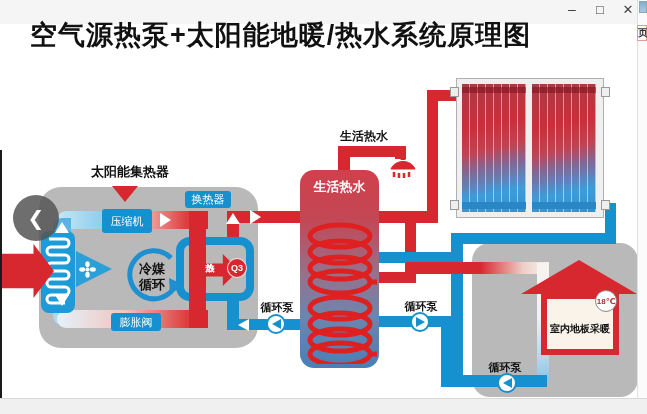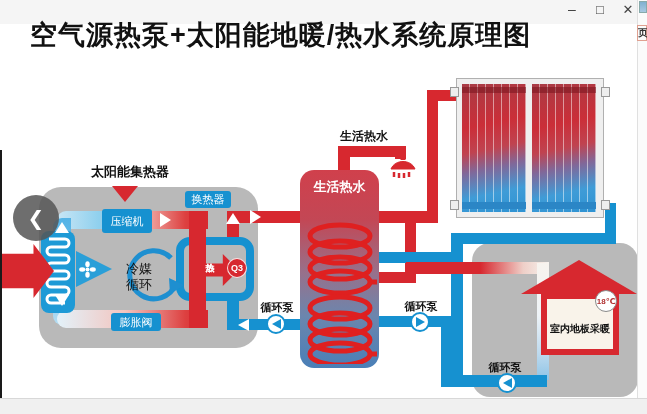--- a/index.html
+++ b/index.html
@@ -93,21 +93,21 @@
         <ellipse cx="8.5" cy="13.8" rx="2.2" ry="3"></ellipse>
       <ellipse cx="3.2" cy="8.5" rx="3" ry="2.2"></ellipse>
         <ellipse cx="13.8" cy="8.5" rx="3" ry="2.2"></ellipse>
       </g>
   </svg>
 
   <svg class="abs" width="62" height="64" viewBox="0 0 62 64" style="left:121px;top:246px;z-index:4;">
     <path d="M50 12 A24 24 0 1 0 55 38" fill="none" stroke="#1e8fd0" stroke-width="5"></path>
     <polygon points="48,32 63,39 49,48" fill="#1e8fd0"></polygon>
   </svg>
-  <div class="abs" style="left:126px;top:261px;width:52px;text-align:left;font-size:13px;font-weight:normal;color:#111;line-height:16px;z-index:5;">
+  <div class="abs" style="left:126px;top:261px;width:52px;text-align:center;font-size:13px;font-weight:bold;color:#111;line-height:16px;z-index:5;">
     <span>冷媒</span><br>
     <span>循环</span>
   </div>
 
   <div class="pill" style="left:102px;top:209px;width:50px;height:24px;">压缩机</div>
   <div class="pill" style="left:185px;top:191px;width:46px;height:17px;">换热器</div>
   <div class="pill" style="left:111px;top:313px;width:50px;height:18px;">膨胀阀</div>
 
   <div class="abs" style="left:203px;top:254px;width:36px;height:32px;background:#d7282f;z-index:6;
               clip-path:polygon(0 30%,55% 30%,55% 0,100% 50%,55% 100%,55% 70%,0 70%);"></div>

